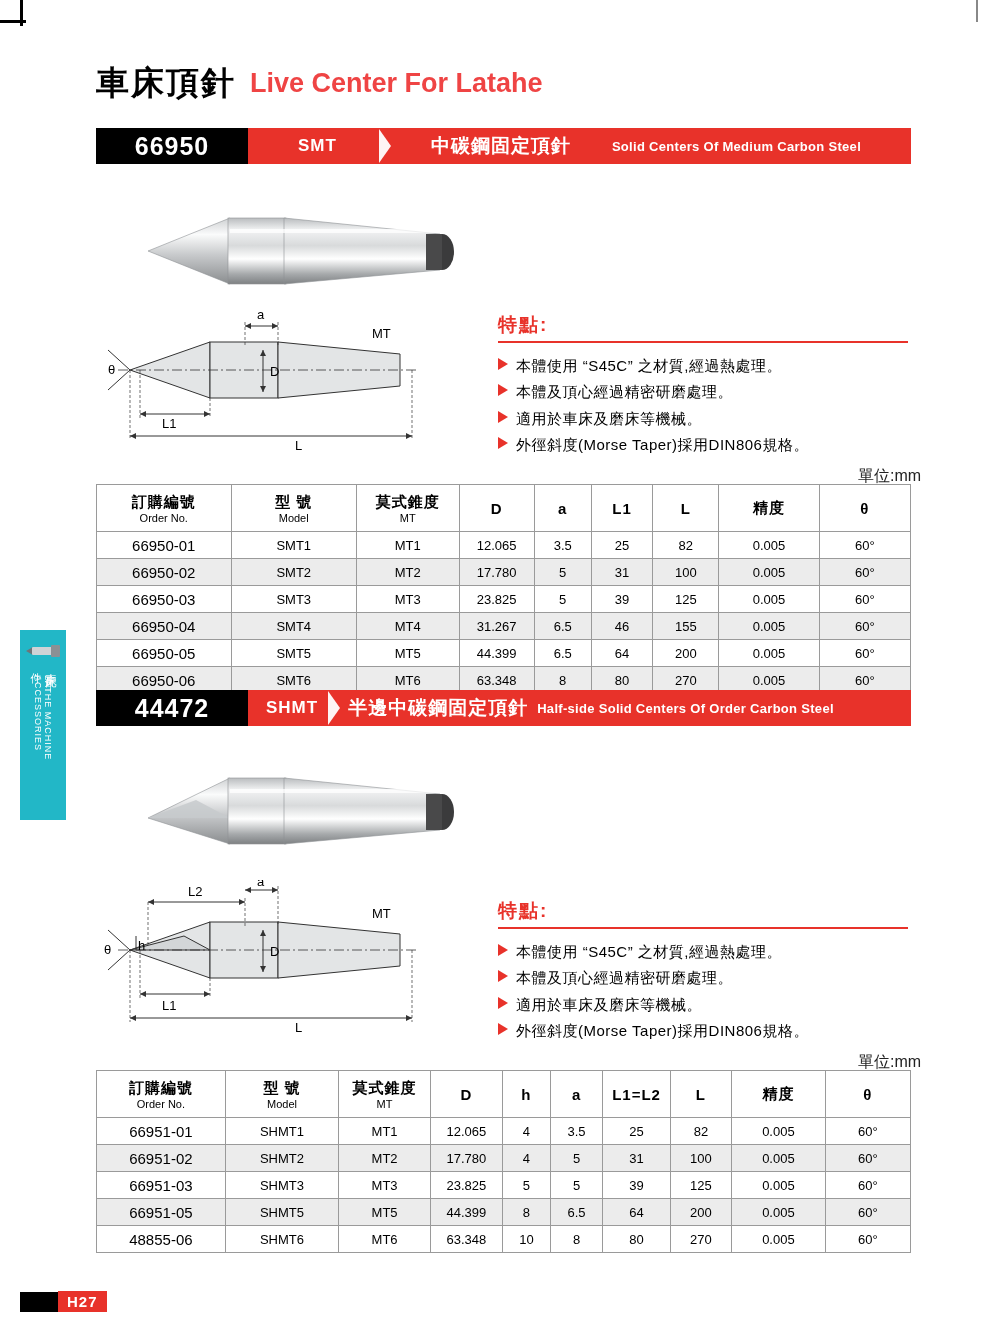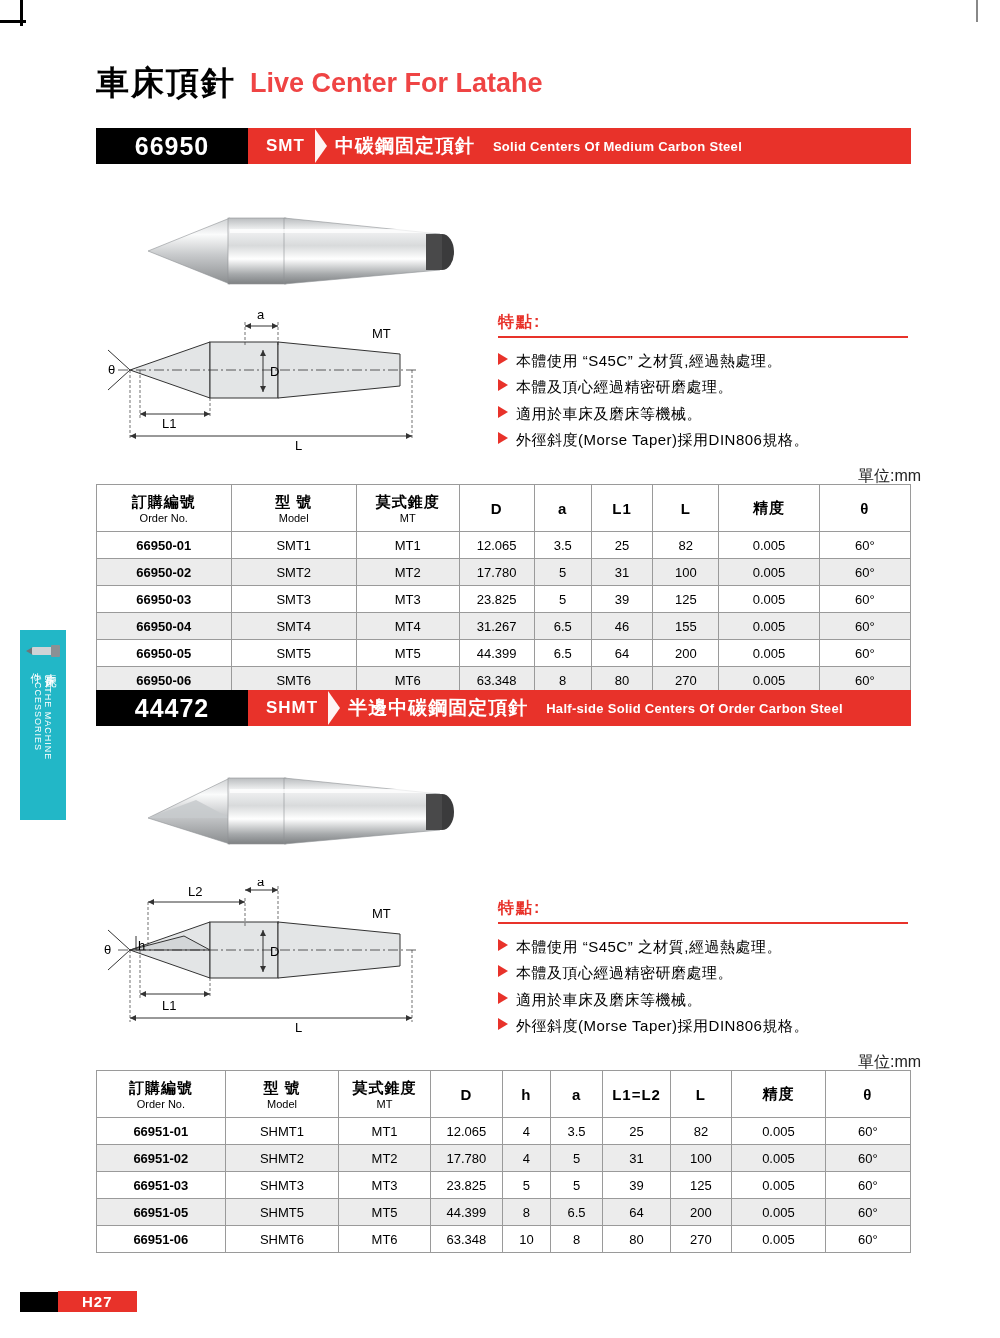--- a/index.html
+++ b/index.html
@@ -20,73 +20,73 @@
 
   
   .banner{position:absolute;left:96px;width:815px;height:36px;background:#e8322a;display:flex;align-items:center;}
   .banner .code-box{background:#000;color:#fff;height:36px;min-width:152px;display:flex;align-items:center;justify-content:center;
      font-size:25px;font-weight:bold;letter-spacing:1px;}
   .banner .code-box::after{content:"";}
   .banner .abbr{color:#fff;font-size:17px;font-weight:bold;padding:0 10px 0 18px;letter-spacing:1px;}
   .chev{display:flex;align-items:center;margin-right:8px;}
   .chev span{display:block;width:0;height:0;border-top:17px solid transparent;border-bottom:17px solid transparent;border-left:12px solid #fff;opacity:.95;}
   .banner .cn{color:#fff;font-size:19px;font-weight:bold;letter-spacing:1px;}
-  .banner .en{color:#fff;font-size:13px;font-weight:bold;margin-left:18px;letter-spacing:.3px;}
+  .banner .en{color:#fff;font-size:13px;font-weight:bold;margin-left:9px;letter-spacing:.3px;}
 
   
   .features{position:absolute;width:420px;}
-  .features h3{margin:0;font-size:16px;font-weight:bold;color:#e8322a;letter-spacing:2px;}
+  .features h3{margin:0;font-size:19px;font-weight:bold;color:#e8322a;letter-spacing:2px;}
   .features .rule{height:2px;background:#e8322a;margin:3px 0 10px 0;width:410px;}
   .features ul{list-style:none;margin:0;padding:0;}
   .features li{font-size:15px;line-height:1.75;letter-spacing:.5px;display:flex;align-items:flex-start;}
   .tri{display:inline-block;width:0;height:0;border-top:6px solid transparent;border-bottom:6px solid transparent;
        border-left:10px solid #e8322a;margin:5px 8px 0 0;flex:none;}
 
   
   .unit{position:absolute;font-size:16px;color:#222;}
   table.spec{position:absolute;border-collapse:collapse;width:815px;font-size:13px;}
   table.spec th,table.spec td{border:1px solid #9a9a9a;text-align:center;}
   table.spec thead th{height:44px;font-weight:bold;background:#fff;text-align:center;}
   table.spec thead th .cn{display:block;font-size:15px;letter-spacing:1px;}
   table.spec thead th .en{display:block;font-size:11px;font-weight:normal;}
   table.spec tbody td{height:24px;}
   table.spec tbody tr:nth-child(even){background:#ececec;}
-  table.spec tbody td.ord{font-weight:bold;font-size:13px;}
+  table.spec tbody td.ord{font-weight:normal;font-size:15px;}
 
   
   .side-tab{position:absolute;left:20px;top:630px;width:46px;height:190px;background:#22b7c7;
      display:flex;flex-direction:column;align-items:center;padding-top:8px;box-sizing:border-box;}
   .side-tab .st-cn{writing-mode:vertical-rl;color:#fff;font-size:11px;letter-spacing:2px;margin-top:6px;}
   .side-tab .st-en{writing-mode:vertical-rl;color:#fff;font-size:9px;letter-spacing:1px;margin-top:4px;}
   .side-icon{width:34px;height:18px;position:relative;margin-top:4px;}
   .side-icon .body{position:absolute;left:6px;top:5px;width:20px;height:8px;background:#cfd3d6;border-radius:1px;}
   .side-icon .tip{position:absolute;left:0;top:5px;width:0;height:0;border-top:4px solid transparent;border-bottom:4px solid transparent;border-right:7px solid #6f7478;}
   .side-icon .tail{position:absolute;left:25px;top:3px;width:9px;height:12px;background:#8b9094;border-radius:1px;}
 
   
   .footer{position:absolute;left:20px;bottom:26px;display:flex;align-items:center;}
   .footer .bar{width:38px;height:20px;background:#000;}
-  .footer .pg{background:#e8322a;color:#fff;font-weight:bold;font-size:15px;padding:2px 24px;letter-spacing:1px;}
+  .footer .pg{background:#e8322a;color:#fff;font-weight:bold;font-size:15px;padding:2px 9px;letter-spacing:1px;}
   
   .draw{position:absolute;}
   .draw svg{display:block;}
 </style>
 </head>
 <body>
 
 <div class="corner-mark cm-tl"></div>
 <div class="corner-mark cm-tl2"></div>
 <div class="corner-mark cm-tr"></div>
 
 <div class="page-title">
   <div class="title-cn">車床頂針</div>
   <div class="title-en">Live Center For Latahe</div>
 </div>
 
-<div class="banner" style="top:128px;">
+<div class="banner" style="top:128px;gap:32px;">
   <div class="code-box">66950</div>
   <div class="abbr">SMT</div>
   <div class="chev">
       <span></span>
     </div>
   <div class="cn">中碳鋼固定頂針</div>
   <div class="en">Solid Centers Of Medium Carbon Steel</div>
 </div>
 
 <div class="draw" style="left:120px;top:196px;">
@@ -505,21 +505,21 @@
       <td>MT5</td>
       <td>44.399</td>
       <td>8</td>
       <td>6.5</td>
       <td>64</td>
       <td>200</td>
       <td>0.005</td>
       <td>60°</td>
     </tr>
     <tr>
-      <td class="ord">66951-06</td>
+      <td class="ord">48855-06</td>
       <td>SHMT6</td>
       <td>MT6</td>
       <td>63.348</td>
       <td>10</td>
       <td>8</td>
       <td>80</td>
       <td>270</td>
       <td>0.005</td>
       <td>60°</td>
     </tr>

